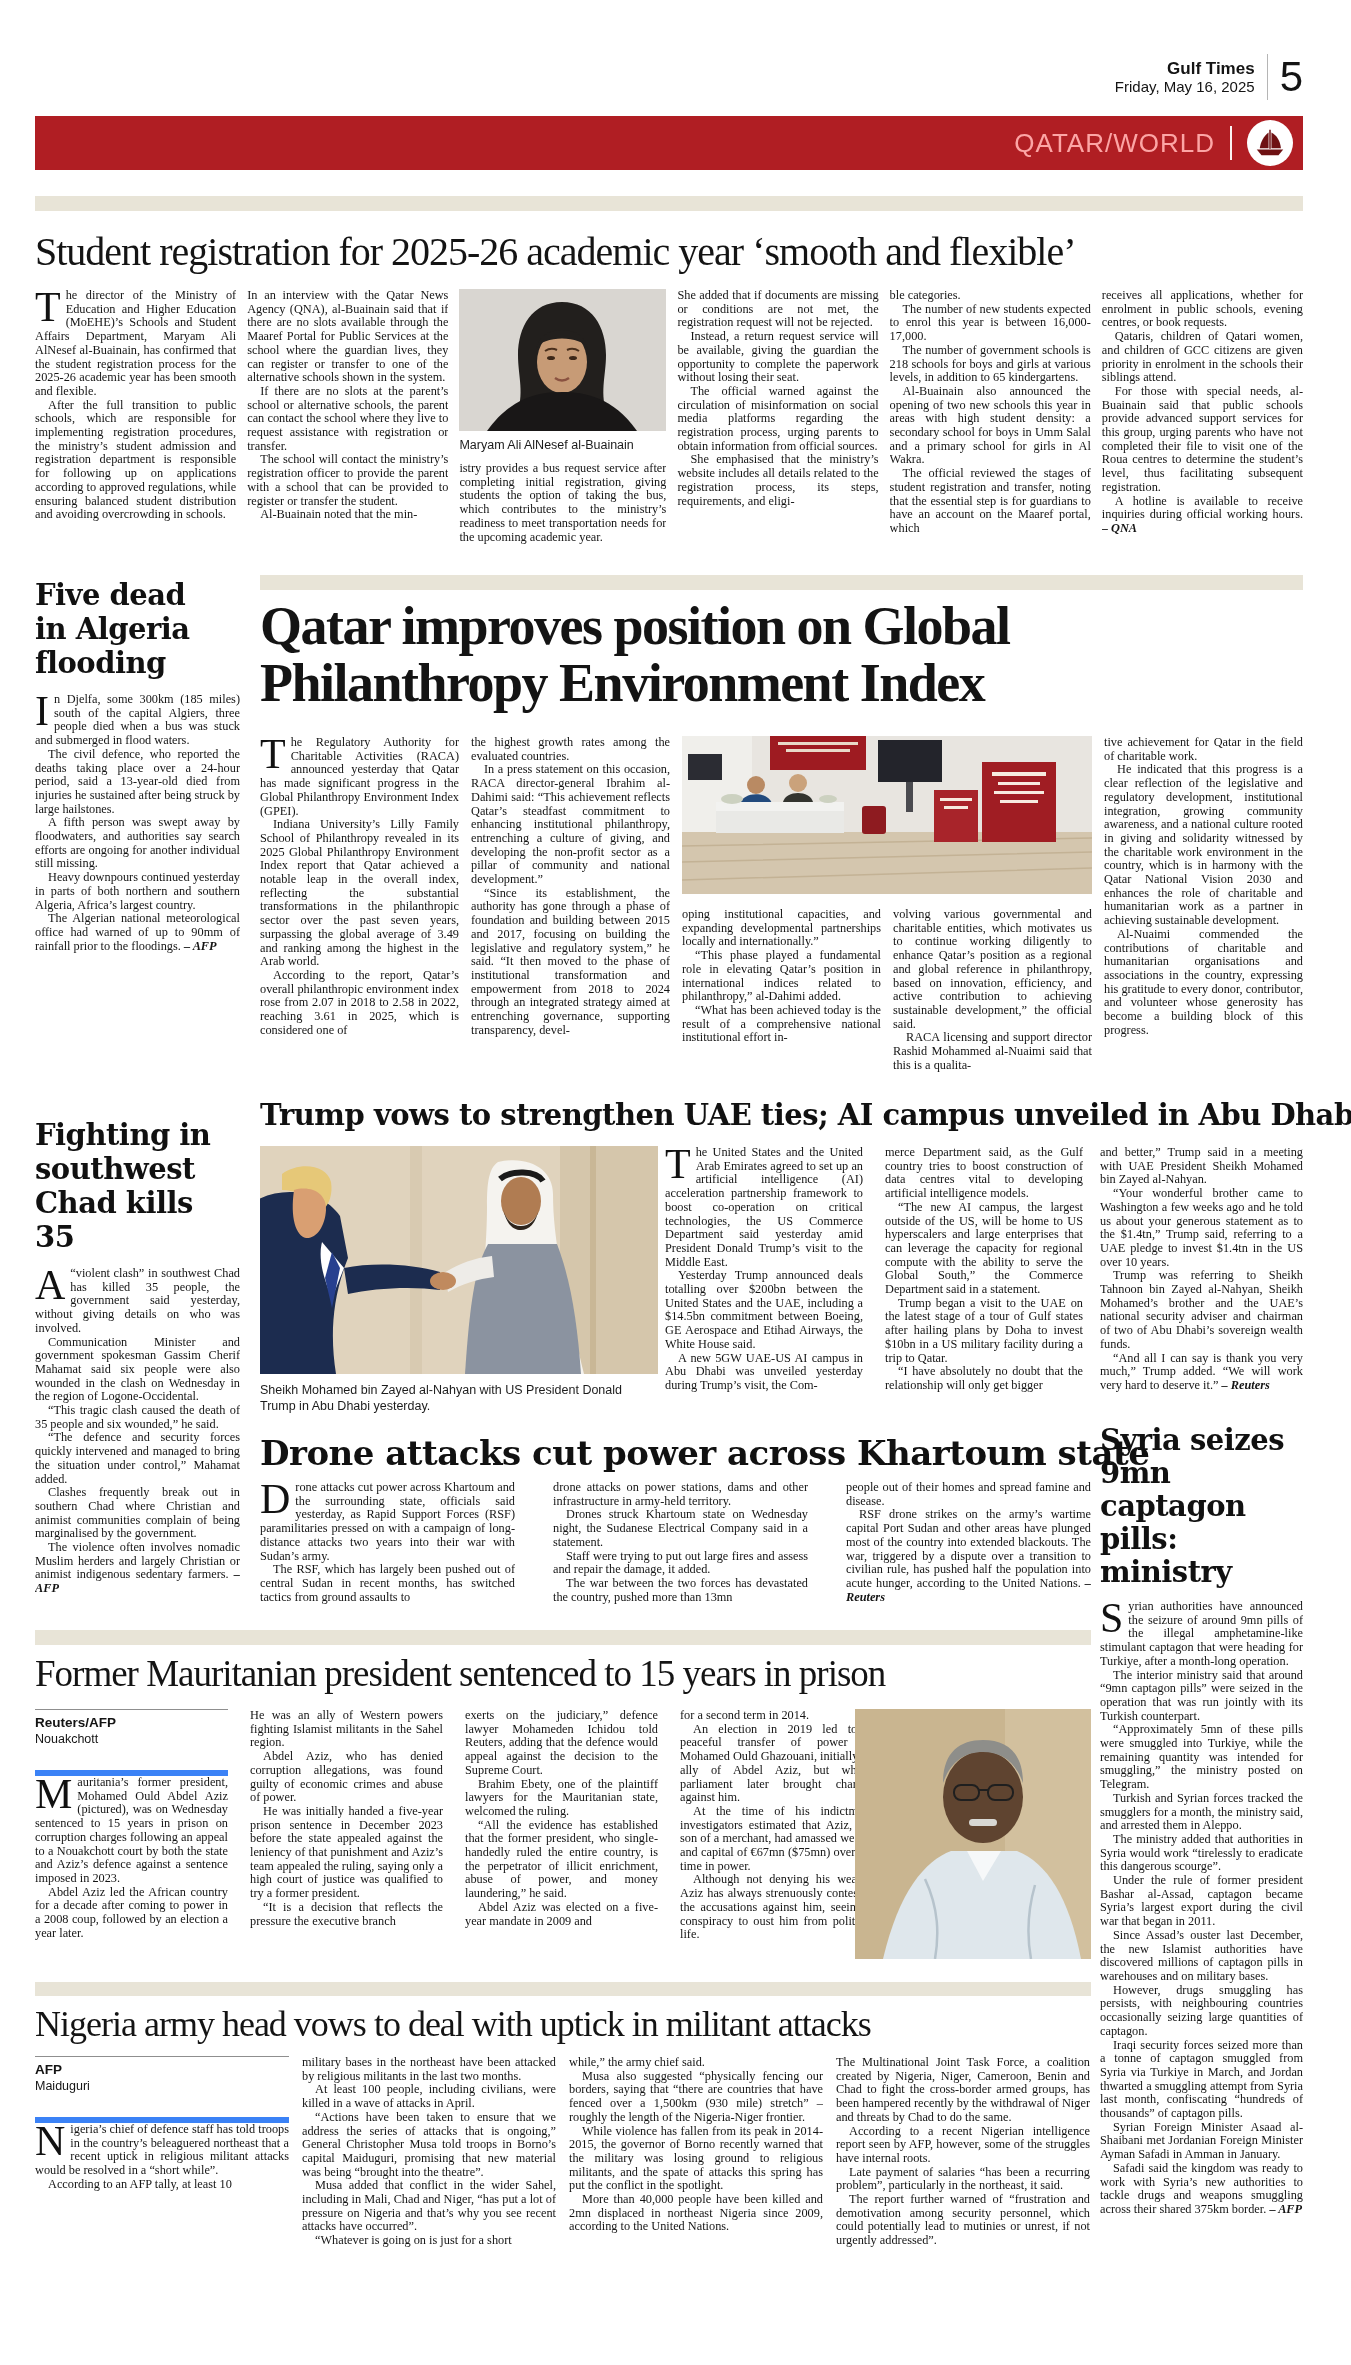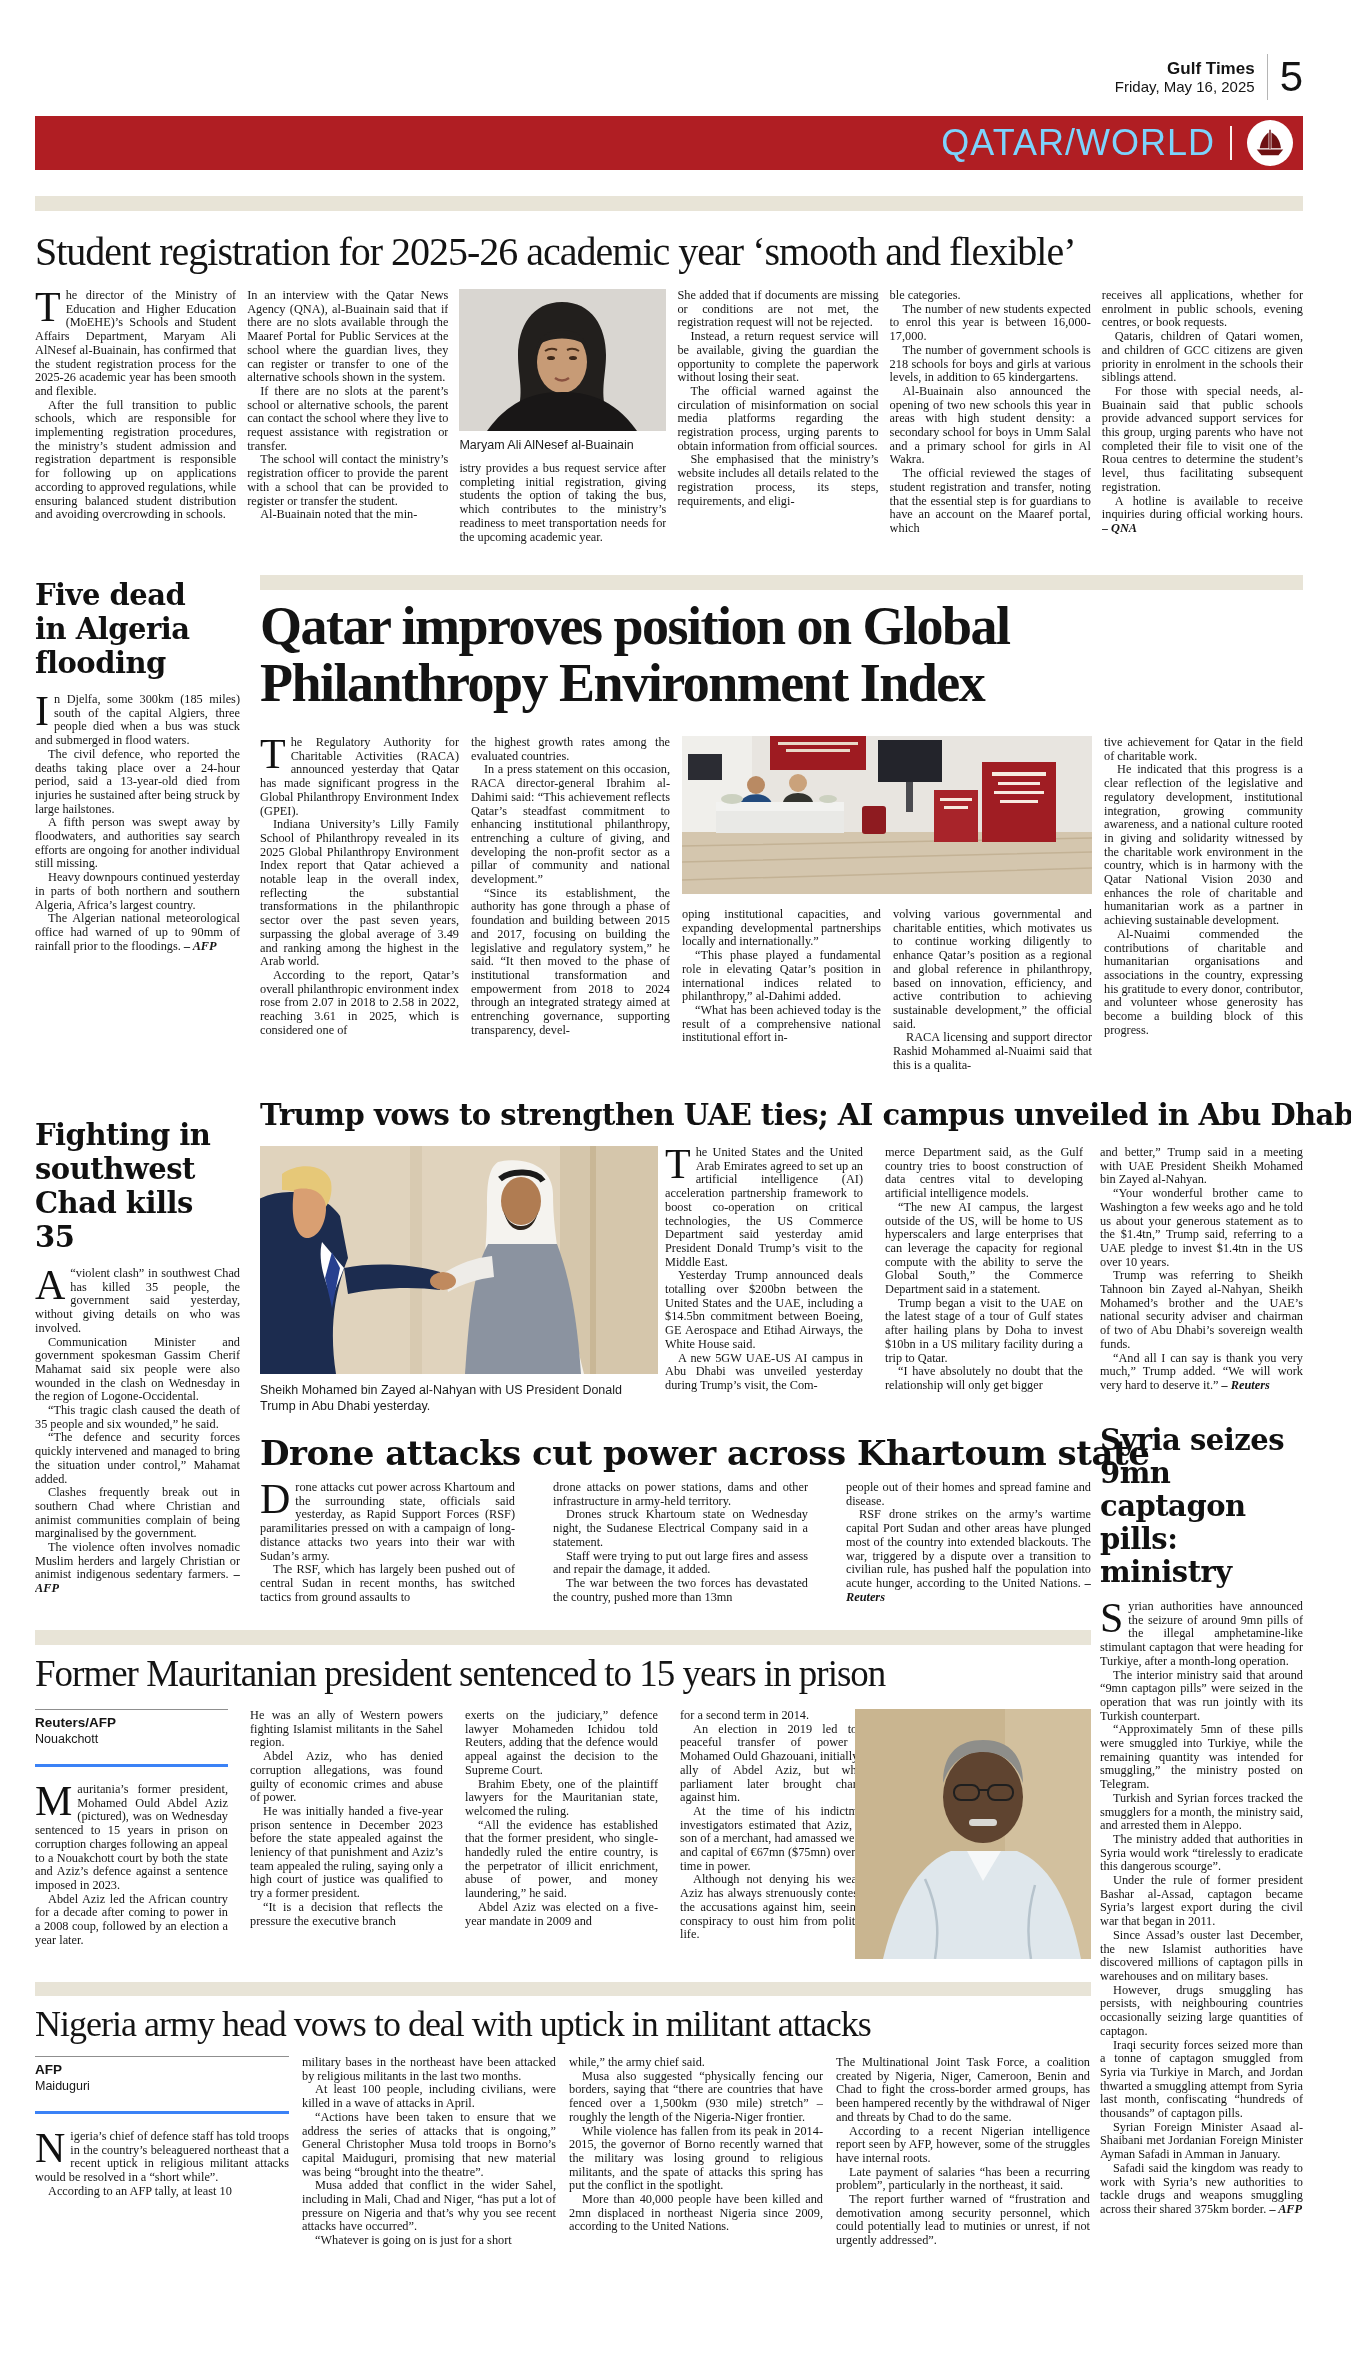--- a/index.html
+++ b/index.html
@@ -11,36 +11,36 @@
             display:flex;justify-content:flex-end;align-items:center;gap:12px;}
   .mast-text{text-align:right;font-family:"Liberation Sans",sans-serif;}
   .mast-paper{font-weight:bold;font-size:17px;line-height:19px;}
   .mast-date{font-size:15px;line-height:18px;}
   .mast-rule{width:1px;height:46px;background:#b5b5b5;}
   .mast-page{font-family:"Liberation Sans",sans-serif;font-size:42px;line-height:42px;font-weight:400;}
 
   
   .banner{position:absolute;left:35px;top:116px;width:1268px;height:54px;background:#b01e23;
           display:flex;align-items:center;justify-content:flex-end;padding-right:10px;box-sizing:border-box;gap:15px;}
-  .banner-title{color:#7dd3fc;font-family:"Liberation Sans",sans-serif;font-size:36px;letter-spacing:1px;font-weight:400;}
+  .banner-title{color:#fca5a5;font-family:"Liberation Sans",sans-serif;font-size:26px;letter-spacing:1px;font-weight:400;}
   .banner-sep{width:2px;height:34px;background:#ffffff;opacity:.95;}
   .banner-circle{width:46px;height:46px;border-radius:50%;background:#fff;display:flex;align-items:center;justify-content:center;}
 
   
   .kicker{height:15px;background:#e8e4d7;}
   .serifhead{font-family:"Liberation Serif",serif;font-weight:400;letter-spacing:-1px;margin:0;white-space:pre-line;}
   .slab{font-family:"DejaVu Serif",serif;font-weight:bold;letter-spacing:-0.5px;margin:0;white-space:pre-line;color:#111;}
   .bodytext p{margin:0;text-indent:13px;text-align:justify;}
   .bodytext p:first-child{text-indent:0;}
   .bodytext{font-size:12.3px;line-height:13.7px;}
   .lead p:first-child::first-letter{float:left;font-family:"Liberation Serif",serif;font-weight:400;
         font-size:42px;line-height:33px;padding:2px 5px 0 0;color:#111;}
   .sig{font-style:italic;font-weight:bold;}
   .caption{font-family:"Liberation Sans",sans-serif;font-size:12.5px;line-height:16px;color:#1c1c1c;}
-  .byline{border-top:1px solid #8f8f8f;border-bottom:3px solid #3b82f6;padding:5px 0 17px;margin-bottom:16px;}
+  .byline{border-top:1px solid #8f8f8f;border-bottom:6px solid #3b82f6;padding:5px 0 23px;}
   .byline .agency{font-family:"Liberation Sans",sans-serif;font-weight:bold;font-size:13.5px;line-height:16px;}
   .byline .place{font-family:"Liberation Sans",sans-serif;font-size:12.5px;line-height:16px;}
   .photo{overflow:hidden;}
   .photo svg{display:block;}
 
   
   #student{position:absolute;left:35px;top:196px;width:1268px;}
   #student h1{font-size:40px;line-height:50px;margin-top:16px;}
   #student .cols{display:flex;gap:11px;margin-top:12px;height:276px;}
   #student .col{flex:1;overflow:hidden;}

